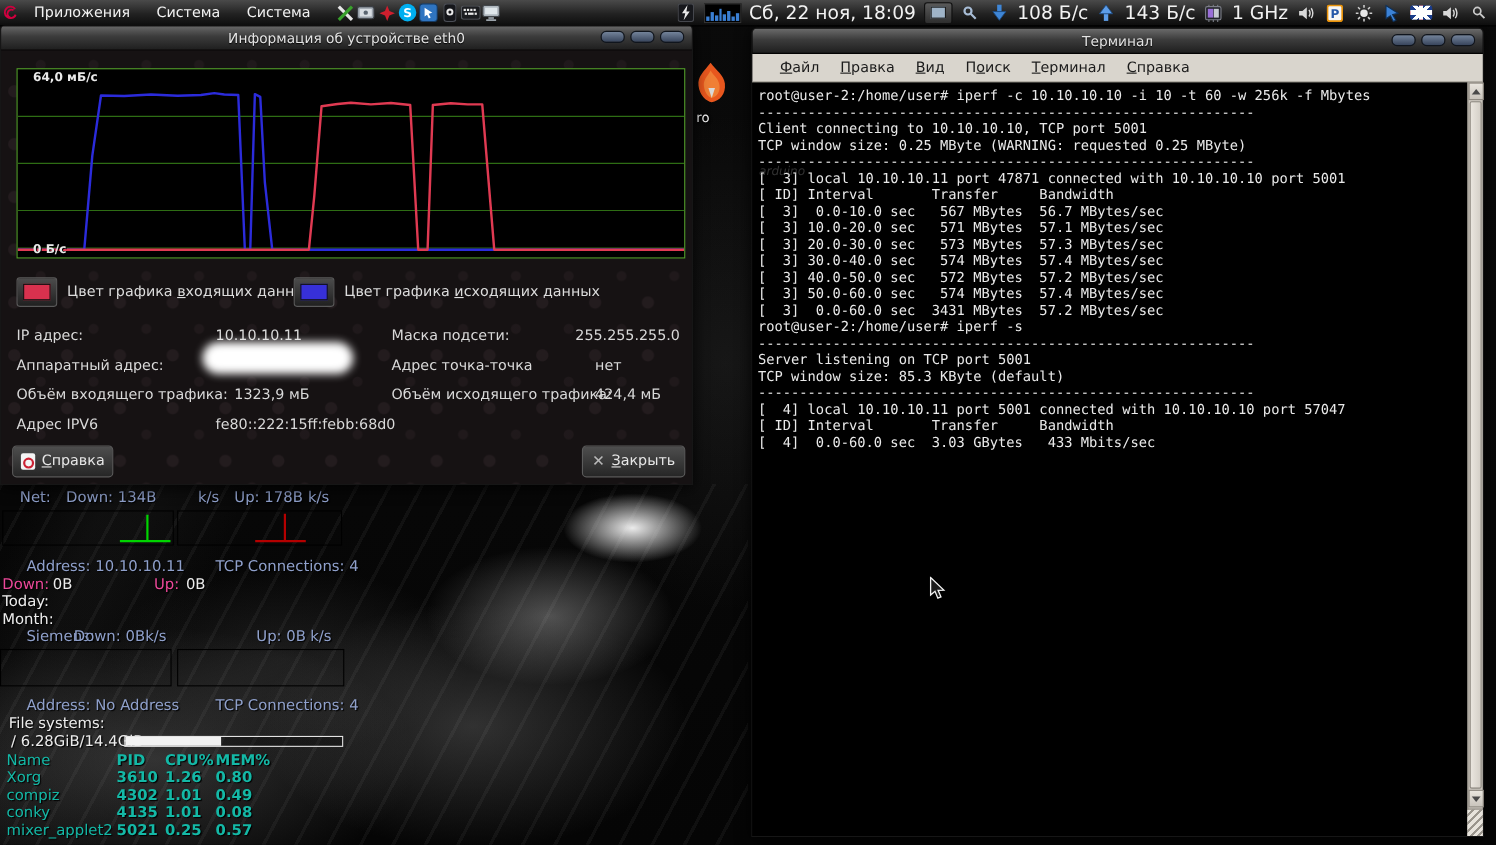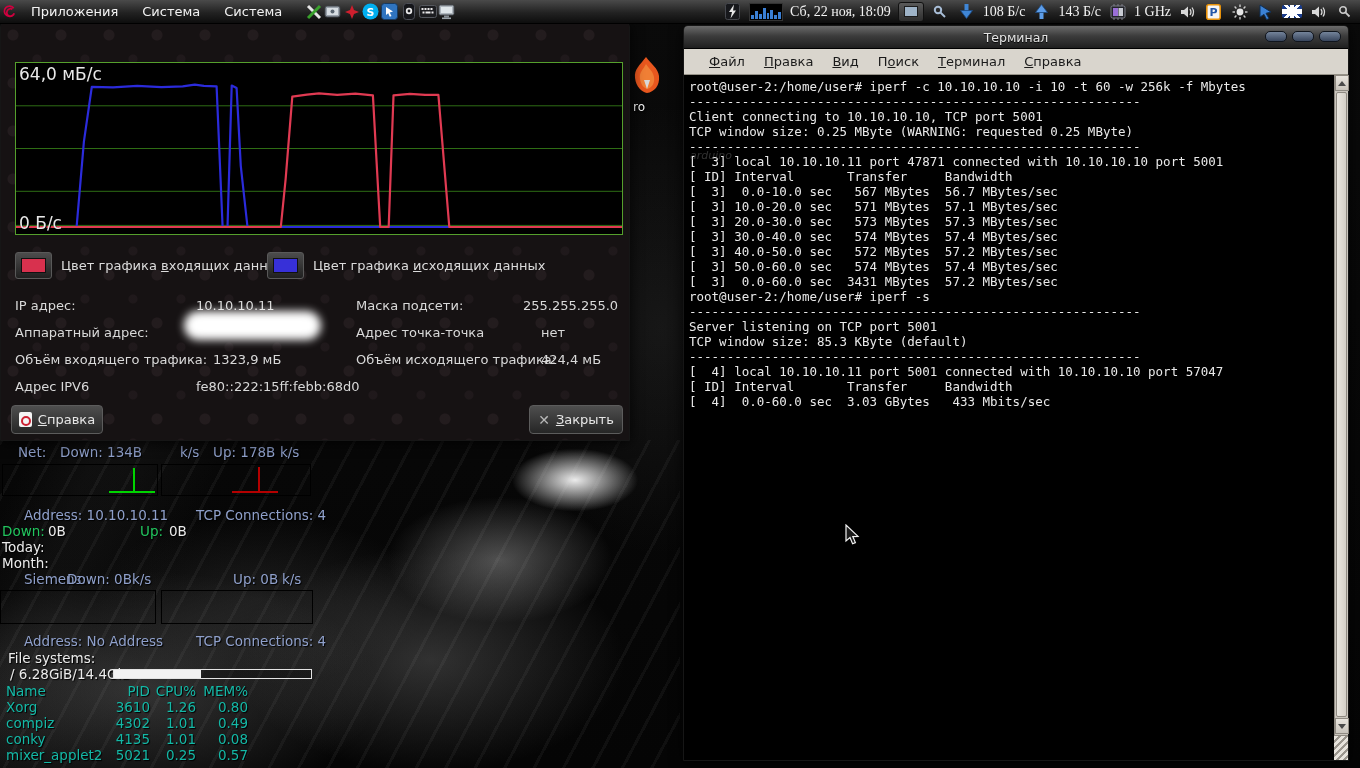--- a/index.html
+++ b/index.html
@@ -19,21 +19,21 @@
     background:repeating-linear-gradient(118deg, rgba(255,255,255,.045) 0 3px, rgba(0,0,0,0) 3px 26px); }
 
   
   .panel { position:absolute; left:0; top:0; width:1360px; height:24px; z-index:30;
     background:linear-gradient(#4a4a4a,#222 55%,#0d0d0d); border-bottom:1px solid #000;
     display:flex; align-items:center; color:#f2f2f2; font-size:13px; }
   .panel .menu { padding:0 12px; height:24px; display:flex; align-items:center; cursor:default; }
   .pleft { display:flex; align-items:center; }
   .pright { margin-left:auto; display:flex; align-items:center; gap:7px; padding-right:6px; }
   .pi { width:19px; height:19px; display:inline-flex; align-items:center; justify-content:center; flex:0 0 auto; }
-  .ptxt { font-size:14px; white-space:nowrap;font-family:Liberation Serif, serif; }
+  .ptxt { font-size:17px; white-space:nowrap; }
   .net-applet { width:34px; height:18px; background:#000; border:1px solid #333; display:flex; align-items:flex-end; gap:1px; padding:1px; }
   .net-applet i { display:block; width:3px; background:#3a7fd4; }
   .display-btn { width:26px; height:20px; background:linear-gradient(#5a5a5a,#2e2e2e); border:1px solid #111; border-radius:3px; display:flex; align-items:center; justify-content:center; }
   .display-btn .scr { width:14px; height:11px; background:#9fb4c8; border:1px solid #1c1c1c; }
   .pflag { width:20px; height:13px; position:relative; background:#1a3c8c; overflow:hidden; border-radius:2px; }
   .pflag::before { content:""; position:absolute; inset:0; background:
      linear-gradient(45deg, rgba(0,0,0,0) 43%, #fff 43% 57%, rgba(0,0,0,0) 57%),
      linear-gradient(-45deg, rgba(0,0,0,0) 43%, #fff 43% 57%, rgba(0,0,0,0) 57%); }
   .pflag::after { content:""; position:absolute; inset:0; background:
      linear-gradient(90deg, rgba(0,0,0,0) 40%, #fff 40% 60%, rgba(0,0,0,0) 60%),
@@ -54,46 +54,46 @@
   .pill { width:22px; height:11px; border-radius:5px; background:linear-gradient(#74849b,#38455c); border:1px solid #10151d; }
 
   
   .dev-dialog { left:0; top:22px; width:630px; height:419px; z-index:10;
     background-color:#161213;
     background-image:radial-gradient(circle at 12px 12px, rgba(66,50,56,.30) 0 5px, rgba(0,0,0,0) 6px),
                      radial-gradient(circle at 36px 36px, rgba(66,50,56,.22) 0 4px, rgba(0,0,0,0) 5px);
     background-size:48px 48px; color:#d9d9d9; font-size:13px; }
   .graph-box { position:absolute; left:14px; top:39px; width:608px; height:173px; background:#000; border:1px solid #55a02c; }
   .graph-box svg { position:absolute; inset:0; }
-  .g-label { position:absolute; left:3px; color:#e9e9e9; font-size:17px; text-shadow:1px 1px 0 #000; }
+  .g-label { position:absolute; left:14px; color:#e9e9e9; font-size:11px; text-shadow:1px 1px 0 #000;font-weight:bold; }
   .g-label.top { top:1px; } .g-label.bottom { bottom:1px; }
   .legend-row { position:absolute; left:0; top:229px; width:100%; height:30px; }
   .swatch-btn { position:absolute; top:0; width:37px; height:27px; border:1px solid #595959; border-radius:3px;
     background:linear-gradient(#4c4c4c,#202020); display:flex; align-items:center; justify-content:center; }
   .swatch-fill { width:25px; height:15px; border:1px solid #111; }
   .legend-label { position:absolute; top:6px; color:#dcdcdc; }
   .accel { text-decoration:underline; }
   .fieldrow span { position:absolute; white-space:nowrap; }
   .redact { position:absolute; left:183px; top:288px; width:137px; height:29px; background:#fff; border-radius:15px; filter:blur(4px); }
   .dlg-btn { position:absolute; top:382px; height:29px; border:1px solid #5c5c5c; border-radius:4px;
     background:linear-gradient(#4e4e4e,#262626); color:#e6e6e6; font-size:13px;
     display:flex; align-items:center; justify-content:center; gap:6px; cursor:default; }
   .help-ic { width:13px; height:15px; background:#f4f4f4; border-radius:2px; position:relative; }
   .help-ic::after { content:""; position:absolute; left:2.5px; top:3.5px; width:6px; height:6px; border:2px solid #cc2233; border-radius:50%; }
   .x-ic { color:#b9b9b9; font-weight:bold; font-size:14px; }
 
   
   .conky { position:absolute; left:0; top:440px; width:330px; height:328px; z-index:3; font-size:13.5px; }
   .conky span, .conky div.t { position:absolute; white-space:nowrap; text-shadow:1px 1px 1px #000; }
-  .cblue { color:#8fa0cb; } .cwhite { color:#ececec; } .corange { color:#22c55e; }
+  .cblue { color:#8fa0cb; } .cwhite { color:#ececec; } .corange { color:#ec4899; }
   .cbox { position:absolute; height:32px; border:1px solid #000; }
   .fsbar { position:absolute; left:113px; top:229px; width:199px; height:10px; border:1px solid #e3e3e3; background:rgba(0,0,0,.25); }
   .fsbar-fill { height:100%; background:#f2f2f2; }
   .ptable { position:absolute; left:6px; top:243px; display:grid; grid-template-columns:100px 44px 46px 52px; grid-auto-rows:16px; color:#14b8a6; text-shadow:1px 1px 1px #000; }
-  .ptable .num { text-align:right; }
+  .ptable .num { text-align:left;font-weight:bold; }
 
   
   .terminal { left:683px; top:25px; width:666px; height:736px; z-index:12; background:#000; }
   .menubar { height:26px; background:#d9d5cd; border-bottom:1px solid #969288; display:flex; align-items:center; gap:19px; padding-left:25px; color:#1b1b1b; font-size:13px; }
   .menubar .mi { cursor:default; }
   .term-content { position:absolute; left:0; top:49px; right:14px; bottom:0; background:#000; overflow:hidden; }
   .term-content pre, .term-line { font-family:"DejaVu Sans Mono","Liberation Mono",monospace; font-size:12.5px; line-height:15px; color:#e9e9e9; }
   .term-content pre { padding:4px 0 0 5px; }
   .term-line { padding-left:5px; }
   .cursor { display:inline-block; width:7px; height:13px; background:#e9e9e9; vertical-align:-2px; }
@@ -299,20 +299,28 @@
     <span class="pi">
       <svg width="13" height="13" viewBox="0 0 13 13">
           <circle cx="5" cy="5" r="3.2" fill="none" stroke="#c9c9c9" stroke-width="1.6"></circle>
           <line x1="7.4" y1="7.4" x2="11.5" y2="11.5" stroke="#c9c9c9" stroke-width="1.8"></line>
         </svg>
     </span>
   </div>
 </div>
 
 <div class="window dev-dialog">
+  <div class="titlebar">
+    <span>Информация об устройстве eth0</span>
+    <span class="tb-buttons">
+      <span class="pill"></span>
+      <span class="pill"></span>
+      <span class="pill"></span>
+    </span>
+  </div>
 
   <div class="graph-box">
     <svg id="traffic-svg" width="606" height="171" viewBox="0 0 606 171">
         <line x1="0" x2="606" y1="42.8" y2="42.8" stroke="#2e6d14" stroke-width="1"></line>
         <line x1="0" x2="606" y1="85.5" y2="85.5" stroke="#2e6d14" stroke-width="1"></line>
         <line x1="0" x2="606" y1="128.3" y2="128.3" stroke="#2e6d14" stroke-width="1"></line>
         <line x1="0" x2="606" y1="162.4" y2="162.4" stroke="#2e6d14" stroke-width="1"></line>
         <polyline points="0.0,164.0 60.6,164.0 67.9,78.7 75.8,23.8 97.0,24.3 121.2,22.9 145.4,24.1 166.7,23.4 178.8,21.7 187.9,22.9 200.6,23.4 206.6,164.0 211.5,164.0 215.7,22.6 220.6,25.1 224.8,103.1 231.5,164.0 606.0,164.0" fill="none" stroke="#2b2bdb" stroke-width="2.2" stroke-linejoin="round"></polyline>
         <polyline points="0.0,164.0 264.8,164.0 269.7,115.3 276.3,33.6 290.9,31.6 303.0,30.4 321.2,31.9 339.4,30.7 356.9,32.4 364.2,164.0 372.7,164.0 377.5,32.4 393.9,30.9 409.1,31.9 422.4,31.9 433.3,164.0 606.0,164.0" fill="none" stroke="#e03a52" stroke-width="2.2" stroke-linejoin="round"></polyline>
       </svg>

